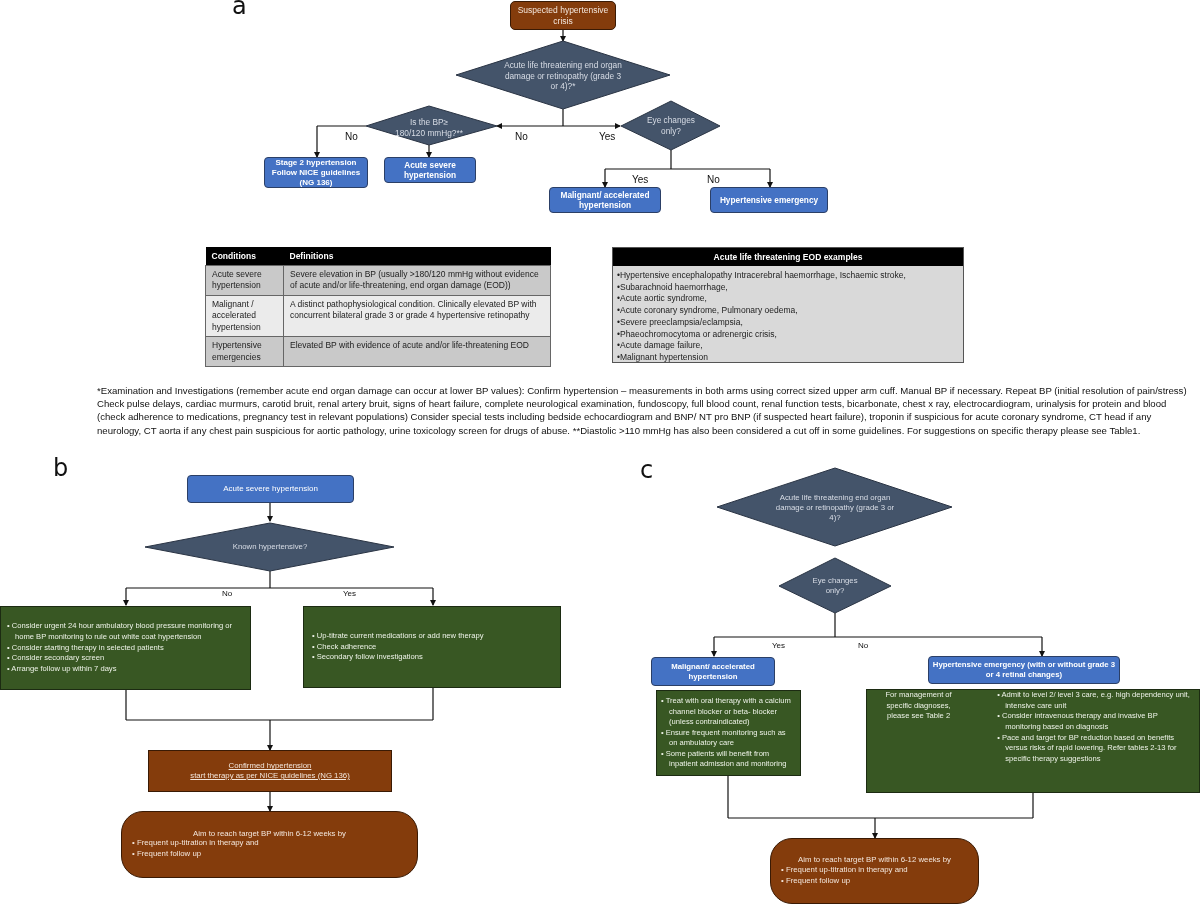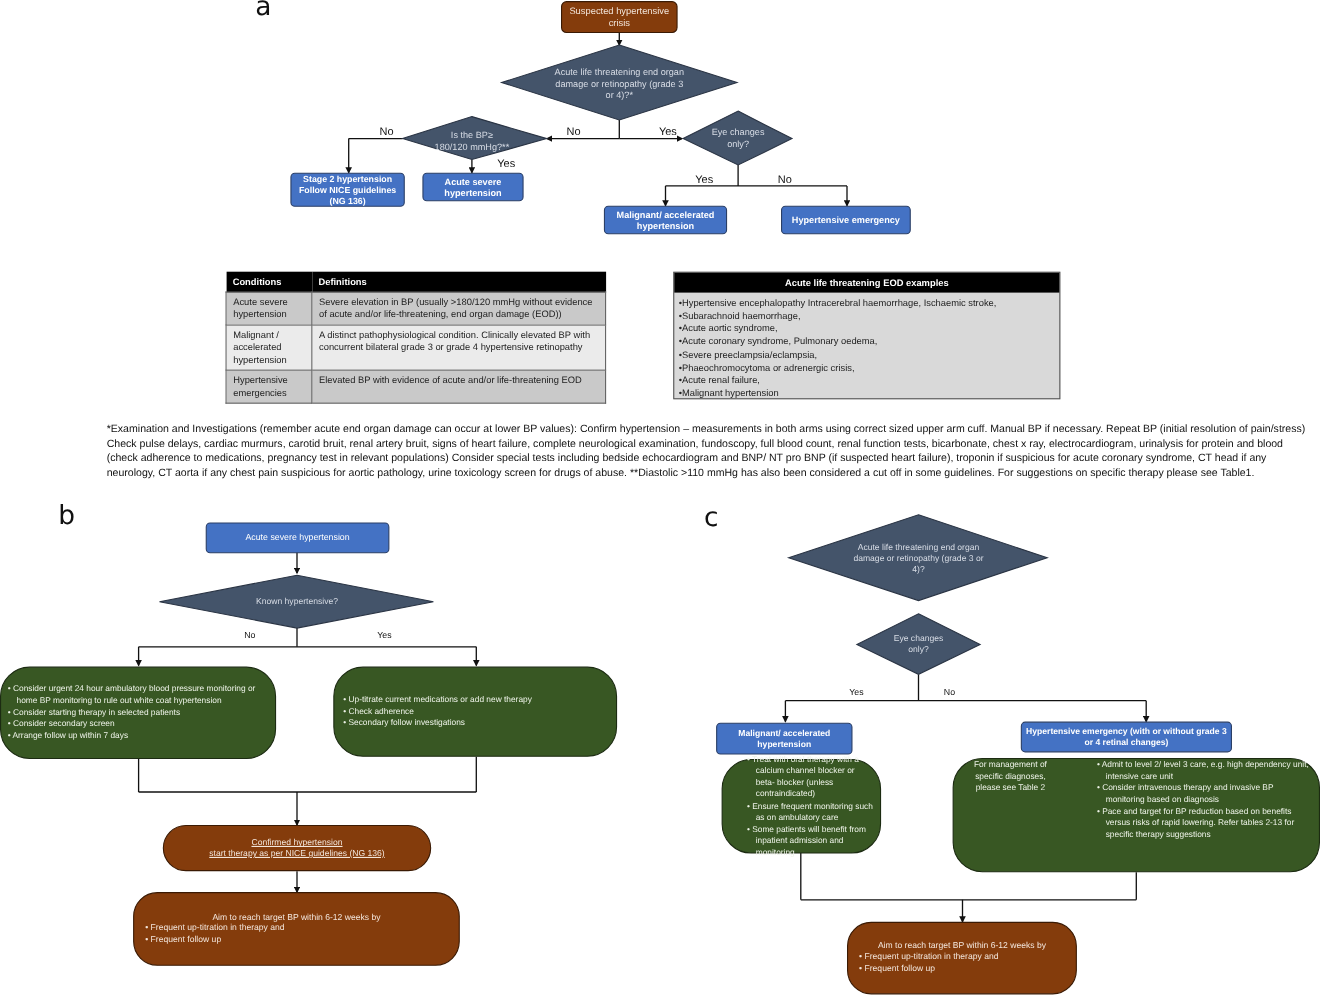--- a/index.html
+++ b/index.html
@@ -1,29 +1,29 @@
 <!DOCTYPE html>
 <html><head>
 <meta charset="utf-8">
 <style>
   * { box-sizing: border-box; margin: 0; padding: 0; }
   html, body { width: 1200px; height: 905px; background: #ffffff; overflow: hidden; }
   body { position: relative; font-family: "Liberation Sans", "DejaVu Sans", sans-serif; color: #111; }
   .panel-letter { position: absolute; font-size: 24px; font-family: "DejaVu Sans", sans-serif; color: #111; }
 
   
-  .box { position: absolute; display: flex; align-items: center; justify-content: center; text-align: center; line-height: 1.25; border-radius: 27px; }
+  .box { position: absolute; display: flex; align-items: center; justify-content: center; text-align: center; line-height: 1.25; }
   .brown { background: #843c0c; color: #f3e6dc; border: 1px solid #3a1a04; }
   .blue { background: #4472c4; color: #ffffff; border: 1.5px solid #2b3f66; border-radius: 4px; font-weight: bold; }
   .green { background: #385723; color: #eef3e8; border: 1.5px solid #1c2b12; }
   .rounded { border-radius: 22px; }
 
   .diamond-text { position: absolute; display: flex; align-items: center; justify-content: center; text-align: center; color: #d8dde6; line-height: 1.3; }
 
-  .lbl { position: absolute; font-size: 10px; color: #111; }
+  .lbl { position: absolute; font-size: 10px; color: #111; margin-top: 16px; }
 
   svg.lines { position: absolute; left: 0; top: 0; width: 1200px; height: 905px; pointer-events: none; }
 
   
   table.defs { position: absolute; border-collapse: collapse; font-size: 8.5px; }
   table.defs th { background: #000; color: #fff; text-align: left; padding: 4px 6px; font-weight: bold; }
   table.defs td { border: 1px solid #666; padding: 3px 6px; vertical-align: top; line-height: 1.35; color: #222; }
   table.defs tr.r0 td, table.defs tr.r2 td { background: #c9c9c9; }
   table.defs tr.r1 td { background: #ebebeb; }
 
@@ -147,21 +147,21 @@
 
 <div class="eod" style="left:612px;top:247px;width:352px;height:116px;">
   <div class="eod-head">Acute life threatening EOD examples</div>
   <ul>
     <li>•Hypertensive encephalopathy Intracerebral haemorrhage, Ischaemic stroke,</li>
     <li>•Subarachnoid haemorrhage,</li>
     <li>•Acute aortic syndrome,</li>
     <li>•Acute coronary syndrome, Pulmonary oedema,</li>
     <li>•Severe preeclampsia/eclampsia,</li>
     <li>•Phaeochromocytoma or adrenergic crisis,</li>
-    <li>•Acute renal failure,</li>
+    <li>•Acute damage failure,</li>
     <li>•Malignant hypertension</li>
   </ul>
 </div>
 
 <div class="footnote" style="left:97px;top:384px;width:1096px;">*Examination and Investigations (remember acute end organ damage can occur at lower BP values): Confirm hypertension – measurements in both arms using correct sized upper arm cuff. Manual BP if necessary. Repeat BP (initial resolution of pain/stress) Check pulse delays, cardiac murmurs, carotid bruit, renal artery bruit, signs of heart failure, complete neurological examination, fundoscopy, full blood count, renal function tests, bicarbonate, chest x ray, electrocardiogram, urinalysis for protein and blood (check adherence to medications, pregnancy test in relevant populations) Consider special tests including bedside echocardiogram and BNP/ NT pro BNP (if suspected heart failure), troponin if suspicious for acute coronary syndrome, CT head if any neurology, CT aorta if any chest pain suspicious for aortic pathology, urine toxicology screen for drugs of abuse. **Diastolic &gt;110 mmHg has also been considered a cut off in some guidelines. For suggestions on specific therapy please see Table1.</div>
 
 <div class="box blue" style="left:187px;top:475px;width:167px;height:28px;font-size:8px;font-weight:normal;">
   <span>Acute severe hypertension</span>
 </div>
 <div class="diamond-text" style="left:200px;top:538px;width:140px;height:18px;font-size:7.8px;">Known hypertensive?</div>
@@ -203,21 +203,21 @@
 <div class="lbl" style="left:858px;top:625px;font-size:8px;">No</div>
 
 <div class="box blue" style="left:651px;top:657px;width:124px;height:29px;font-size:7.8px;">
   <span>Malignant/ accelerated hypertension</span>
 </div>
 <div class="box blue" style="left:928px;top:656px;width:192px;height:28px;font-size:7.8px;text-align:center;">
   <span>Hypertensive emergency (with or without  grade 3 or 4 retinal changes)</span>
 </div>
 
 <div class="box green" style="left:656px;top:690px;width:145px;height:86px;font-size:7.6px;justify-content:flex-start;padding:0 4px;">
-  <ul class="bul" style="line-height:1.38;margin-left:18px;">
+  <ul class="bul" style="line-height:1.38;">
     <li>Treat with oral therapy with a calcium channel blocker or beta- blocker (unless contraindicated)</li>
     <li>Ensure frequent monitoring such as on ambulatory care</li>
     <li>Some patients will benefit from inpatient admission and monitoring</li>
   </ul>
 </div>
 <div class="box green" style="left:866px;top:689px;width:334px;height:104px;font-size:7.6px;flex-direction:row;align-items:flex-start;padding:0 9px;">
   <div style="line-height:1.4;">For management of specific diagnoses, please see Table 2</div>
   <ul class="bul" style="line-height:1.4;margin-left:36px;">
     <li>Admit to level 2/ level 3 care, e.g. high dependency unit, intensive care unit</li>
     <li>Consider intravenous therapy and invasive  BP monitoring based on diagnosis</li>

